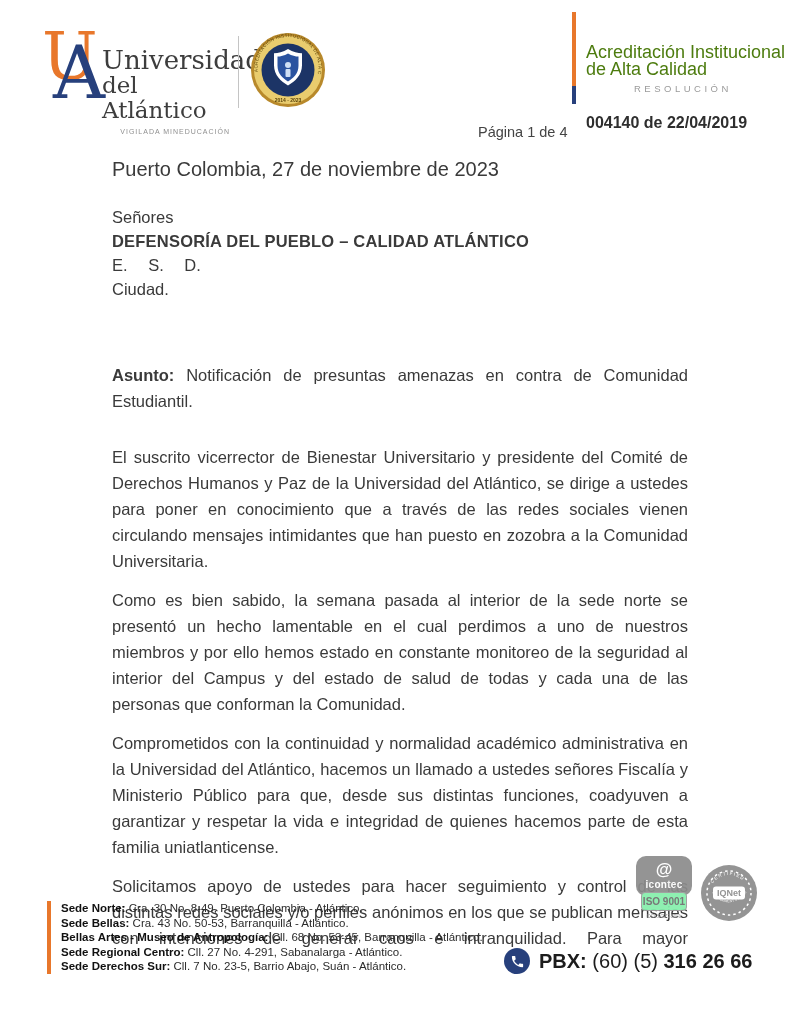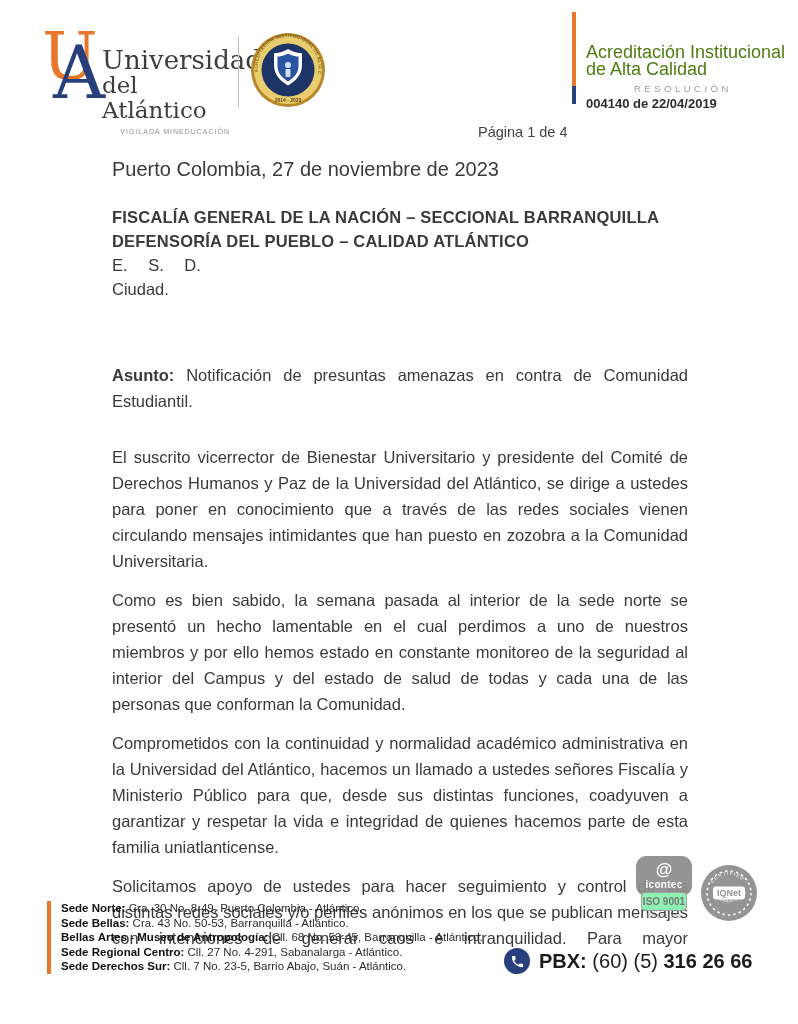--- a/index.html
+++ b/index.html
@@ -23,21 +23,21 @@
   .logo-divider{position:absolute;left:238px;top:36px;width:1px;height:72px;background:#c4c4c4;}
   .seal{position:absolute;left:249px;top:31px;}
   
   .accred-block{position:absolute;left:572px;top:12px;display:flex;}
   .accred-bar{width:4px;height:92px;display:flex;flex-direction:column;}
   .accred-bar .bar-orange{flex:1;background:#E8772B;}
   .accred-bar .bar-navy{height:18px;background:#27407C;}
   .accred-text{margin-left:10px;padding-top:32px;}
   .accred-line{font-weight:normal;font-size:18px;line-height:17px;color:#4d7c0f;}
   .resolution-label{margin-top:5px;font-size:9.5px;letter-spacing:3.5px;color:#9b9b9b;padding-left:48px;}
-  .resolution-value{font-weight:bold;font-size:13px;color:#2e2e2e;margin-top:2px;}
+  .resolution-value{font-weight:bold;font-size:16px;color:#2e2e2e;margin-top:20px;}
   
   .page-number{position:absolute;left:478px;top:124px;font-size:14.5px;color:#444;}
   .date-line{position:absolute;left:112px;top:158px;font-size:20px;}
   .recipient{position:absolute;left:112px;top:205px;font-size:16.5px;line-height:24px;}
   .recipient .bold{font-weight:bold;letter-spacing:0.2px;}
   .recipient .esd{word-spacing:16px;}
   .subject{position:absolute;left:112px;top:362px;width:576px;font-size:16.5px;line-height:26px;text-align:justify;margin:0;}
   .subject b{font-weight:bold;}
   .body-text{position:absolute;left:112px;top:444px;width:576px;}
   .body-text p{margin:0 0 13px 0;font-size:16.5px;line-height:26px;text-align:justify;}
@@ -109,21 +109,21 @@
       <div class="accred-line">de Alta Calidad</div>
       <div class="resolution-label">RESOLUCIÓN</div>
       <div class="resolution-value">004140 de 22/04/2019</div>
     </div>
   </div>
 
   <div class="page-number">Página 1 de 4</div>
   <div class="date-line">Puerto Colombia, 27 de noviembre de 2023</div>
 
   <div class="recipient">
-    <div class="bold">FISCALÍA GENERAL DE LA NACIÓN – SECCIONAL BARRANQUILLA</div>
+    <div>Señores</div>
     <div class="bold">DEFENSORÍA DEL PUEBLO – CALIDAD ATLÁNTICO</div>
     <div class="esd">E. S. D.</div>
     <div>Ciudad.</div>
   </div>
 
   <p class="subject"><b>Asunto:</b> <span>Notificación de presuntas amenazas en contra de Comunidad Estudiantil.</span></p>
 
   <div class="body-text">
     <p>El suscrito vicerrector de Bienestar Universitario y presidente del Comité de Derechos Humanos y Paz de la Universidad del Atlántico, se dirige a ustedes para poner en conocimiento que a través de las redes sociales vienen circulando mensajes intimidantes que han puesto en zozobra a la Comunidad Universitaria.</p>
     <p>Como es bien sabido, la semana pasada al interior de la sede norte se presentó un hecho lamentable en el cual perdimos a uno de nuestros miembros y por ello hemos estado en constante monitoreo de la seguridad al interior del Campus y del estado de salud de todas y cada una de las personas que conforman la Comunidad.</p>

